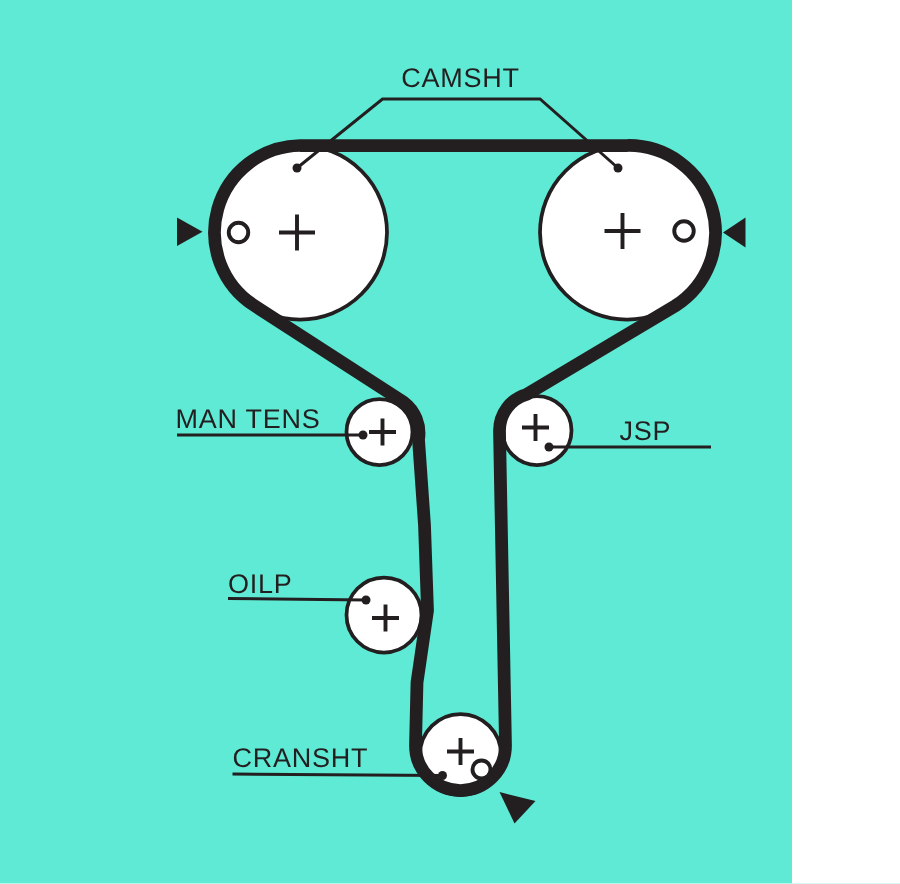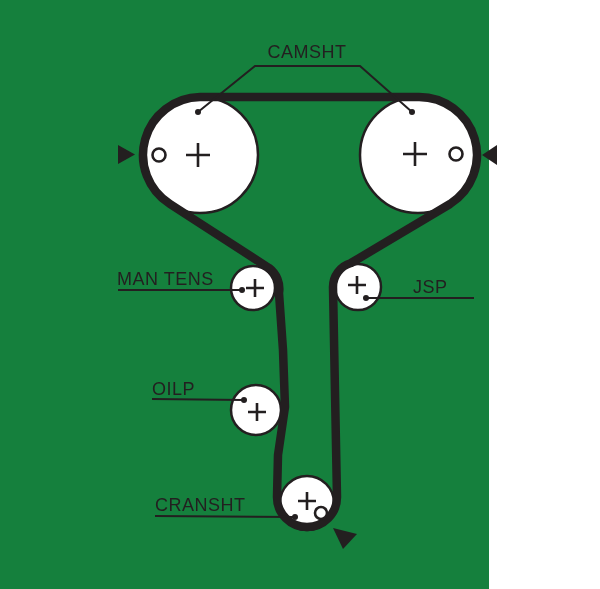--- a/index.html
+++ b/index.html
@@ -1,24 +1,24 @@
 <!DOCTYPE html>
 <html><head>
 <meta charset="utf-8">
 <style>
   html, body {
     margin: 0;
     padding: 0;
     background: #ffffff;
   }
   .stage {
-    width: 489px;
+    width: 528px;
     height: 589px;
     position: relative;
-    background: #15803d;
+    background: #5eead4;
     font-family: "Liberation Sans", sans-serif;
   }
   svg { display: block; }
   text.lbl {
     font-family: "Liberation Sans", sans-serif;
     font-size: 18px;
     fill: #231f20;
     letter-spacing: 0.5px;
   }
 </style>

